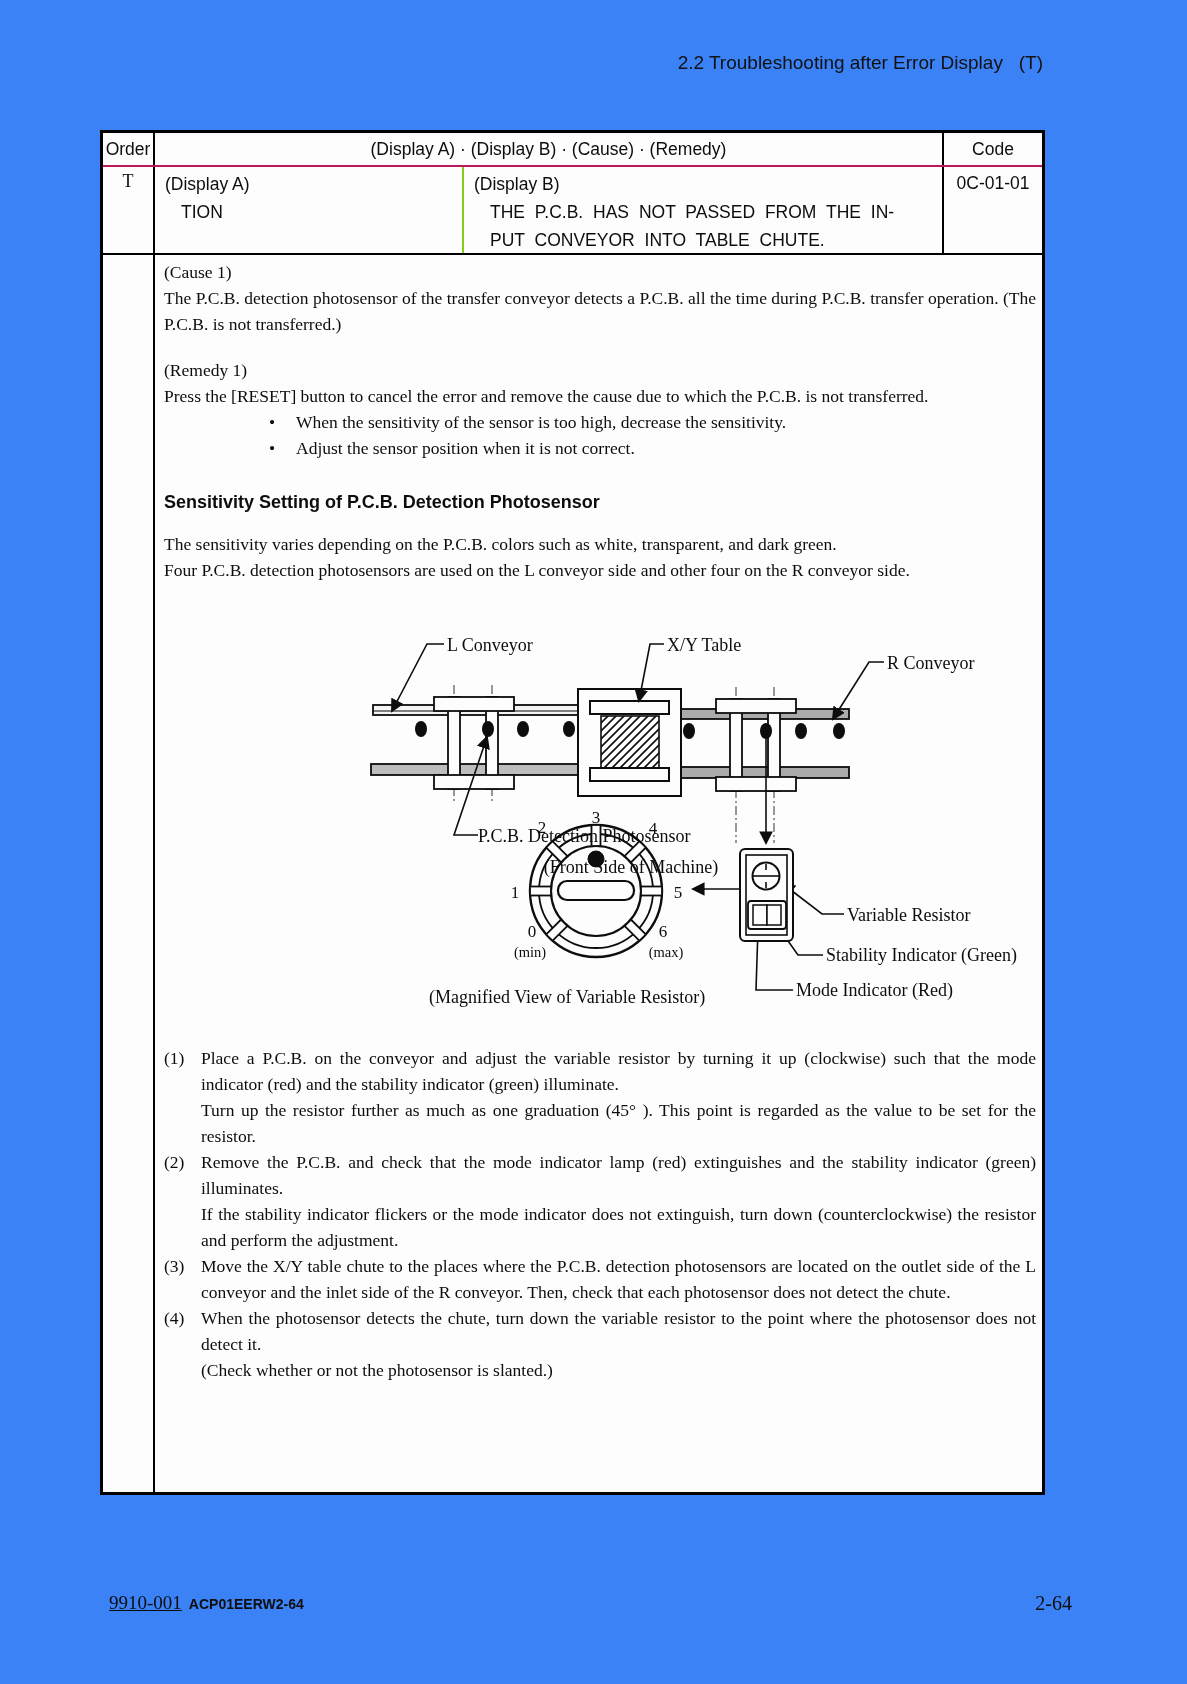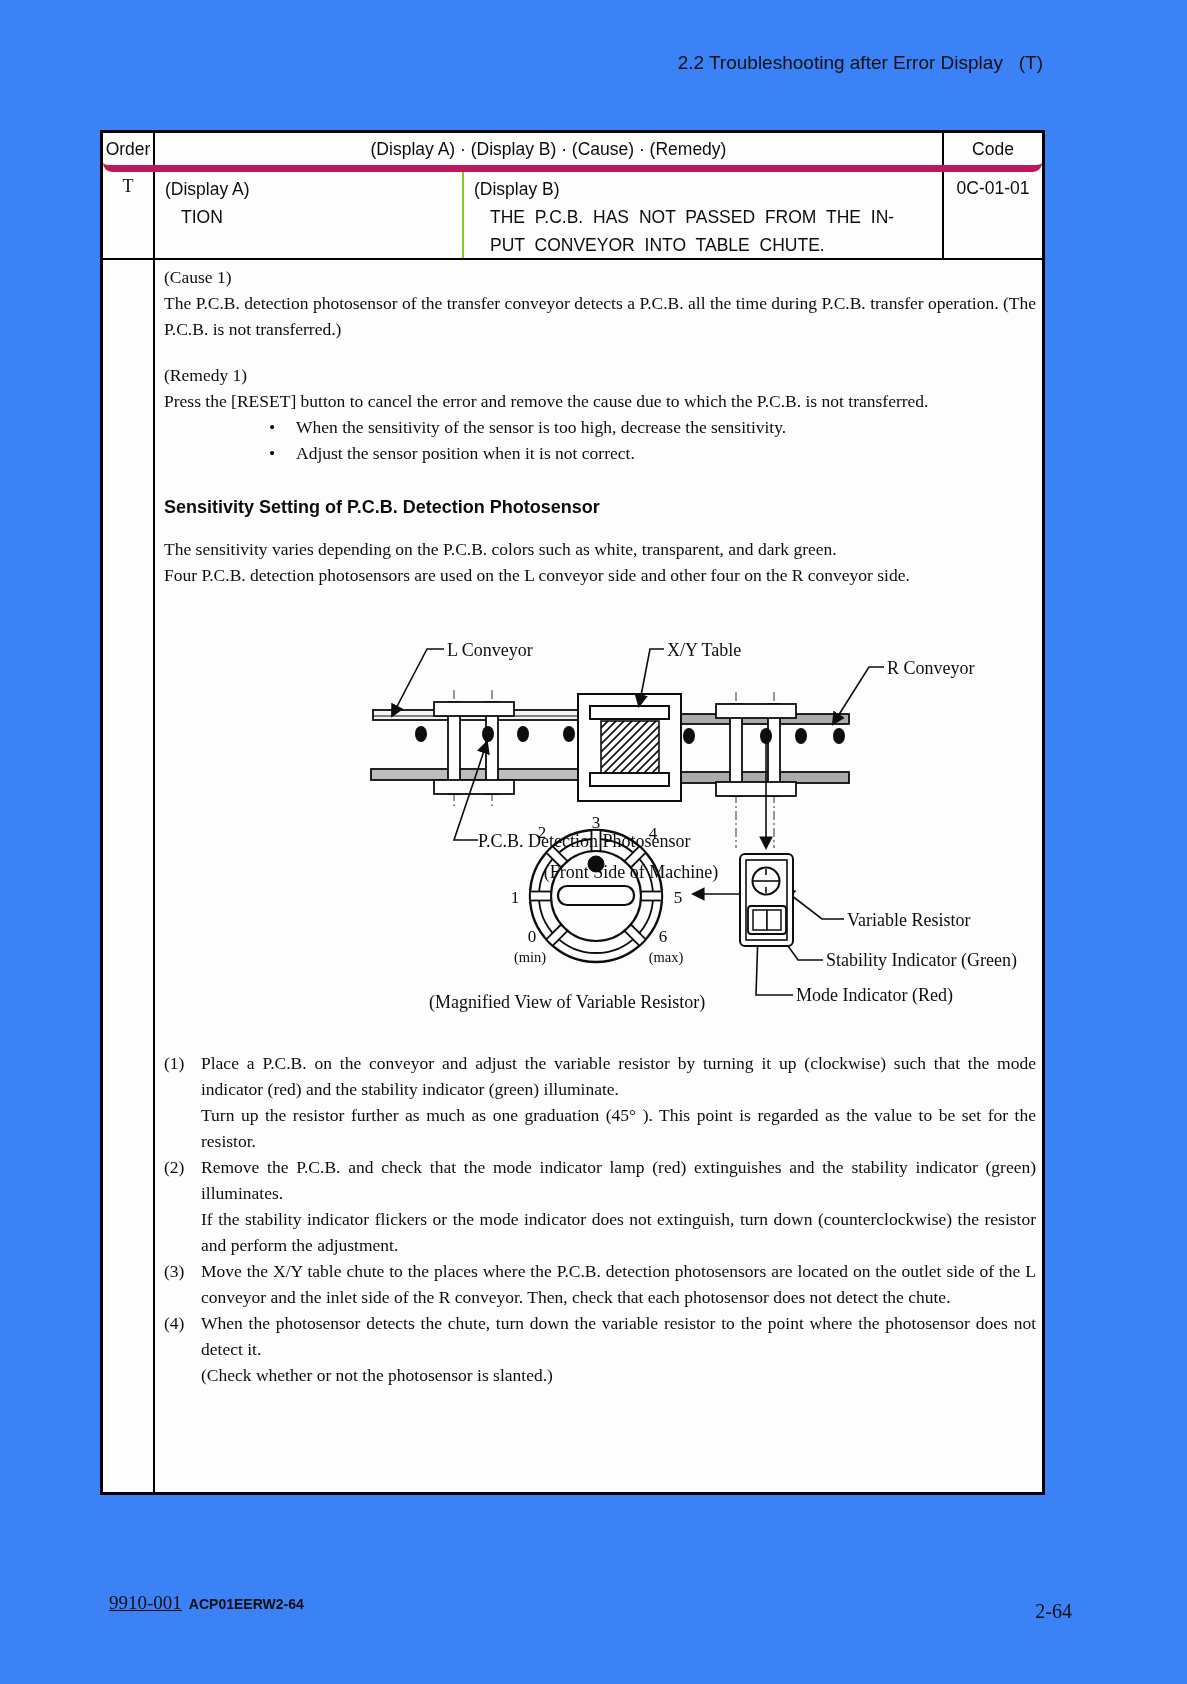--- a/index.html
+++ b/index.html
@@ -4,26 +4,26 @@
 <style>
   html,body{margin:0;padding:0;background:#e8e8e8;}
   .page{position:relative;width:1187px;height:1684px;background:#3b82f6;color:#0d0d0d;
         font-family:"Liberation Serif","DejaVu Serif",serif;overflow:hidden;}
   
   .running-header{position:absolute;top:52px;right:144px;font-family:"Liberation Sans","DejaVu Sans",sans-serif;
         font-size:19px;white-space:pre;color:#111;}
   .footer{position:absolute;top:1592px;left:109px;right:109px;font-size:19px;}
   .footer .docnum{text-decoration:underline;font-size:19px;}
   .footer .doccode{font-family:"Liberation Sans","DejaVu Sans",sans-serif;font-weight:bold;font-size:14px;margin-left:7px;}
-  .footer .pagenum{position:absolute;right:6px;top:8px;font-size:20px;}
+  .footer .pagenum{position:absolute;right:6px;top:0;font-size:20px;}
   
   .doc-table{position:absolute;left:100px;top:130px;width:945px;height:1365px;border:3px solid #000;
         box-sizing:border-box;display:flex;flex-direction:column;background:#fdfdfd;}
-  .t-head{display:flex;height:32px;border-bottom:7px solid #be185d;flex:none;
-        font-family:"Liberation Sans","DejaVu Sans",sans-serif;font-size:17.5px;border-radius:9px;}
+  .t-head{display:flex;height:32px;border-bottom:2px solid #be185d;flex:none;
+        font-family:"Liberation Sans","DejaVu Sans",sans-serif;font-size:17.5px;}
   .t-head>div{display:flex;align-items:center;justify-content:center;}
   .col-order{width:52px;border-right:2px solid #000;flex:none;box-sizing:border-box;}
   .col-main{flex:1;}
   .col-code{width:100px;border-left:2px solid #000;flex:none;box-sizing:border-box;}
   .t-row1{display:flex;height:86px;border-bottom:2px solid #000;flex:none;
         font-family:"Liberation Sans","DejaVu Sans",sans-serif;font-size:17.5px;}
   .t-row1 .col-order{text-align:center;padding-top:4px;font-family:"Liberation Serif",serif;font-size:18px;}
   .t-row1 .col-main{display:flex;}
   .cell-dispA{width:309px;border-right:2px solid #84cc16;box-sizing:border-box;padding:3px 6px 0 10px;line-height:28px;}
   .cell-dispB{flex:1;padding:3px 8px 0 10px;line-height:28px;}

